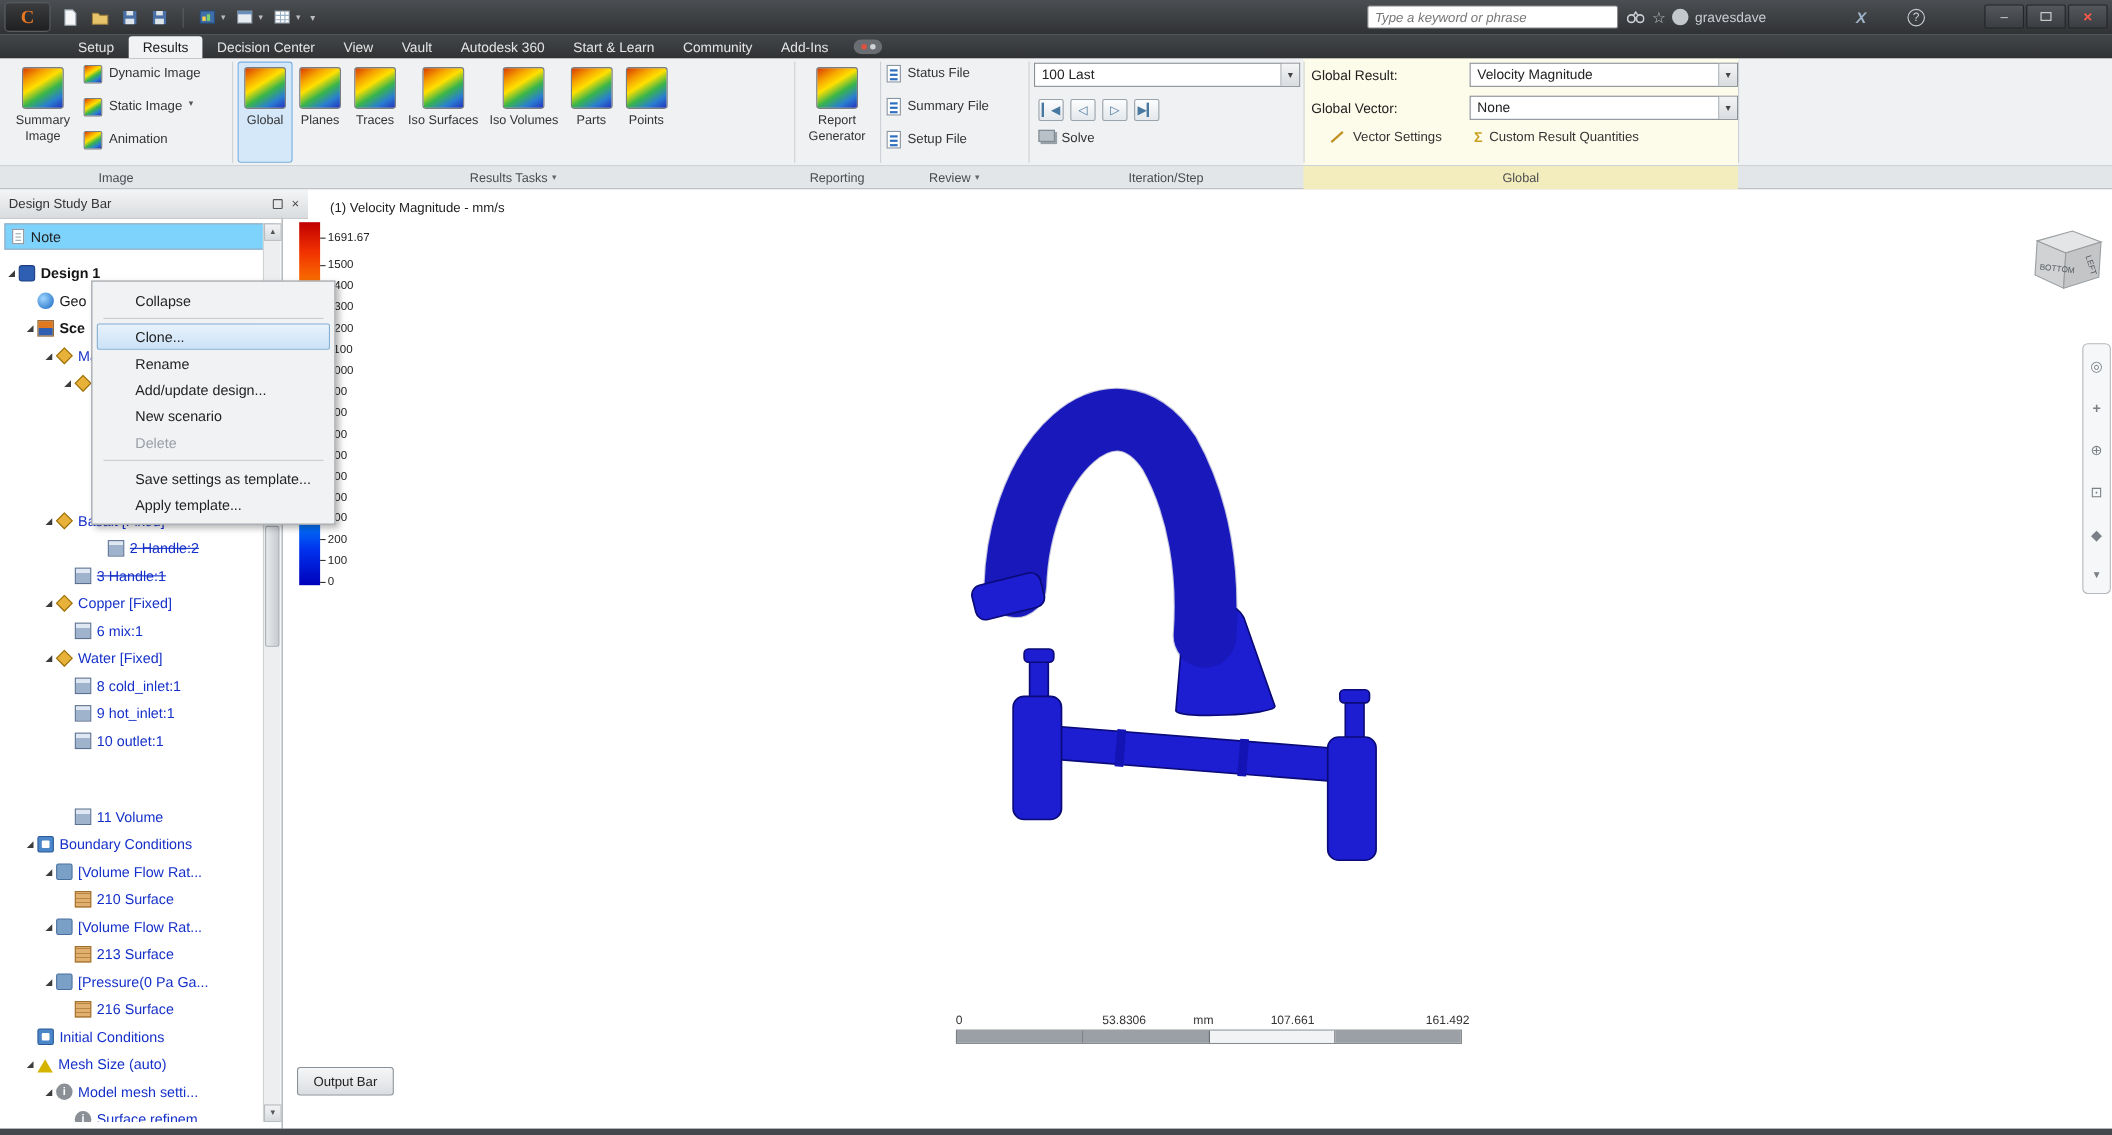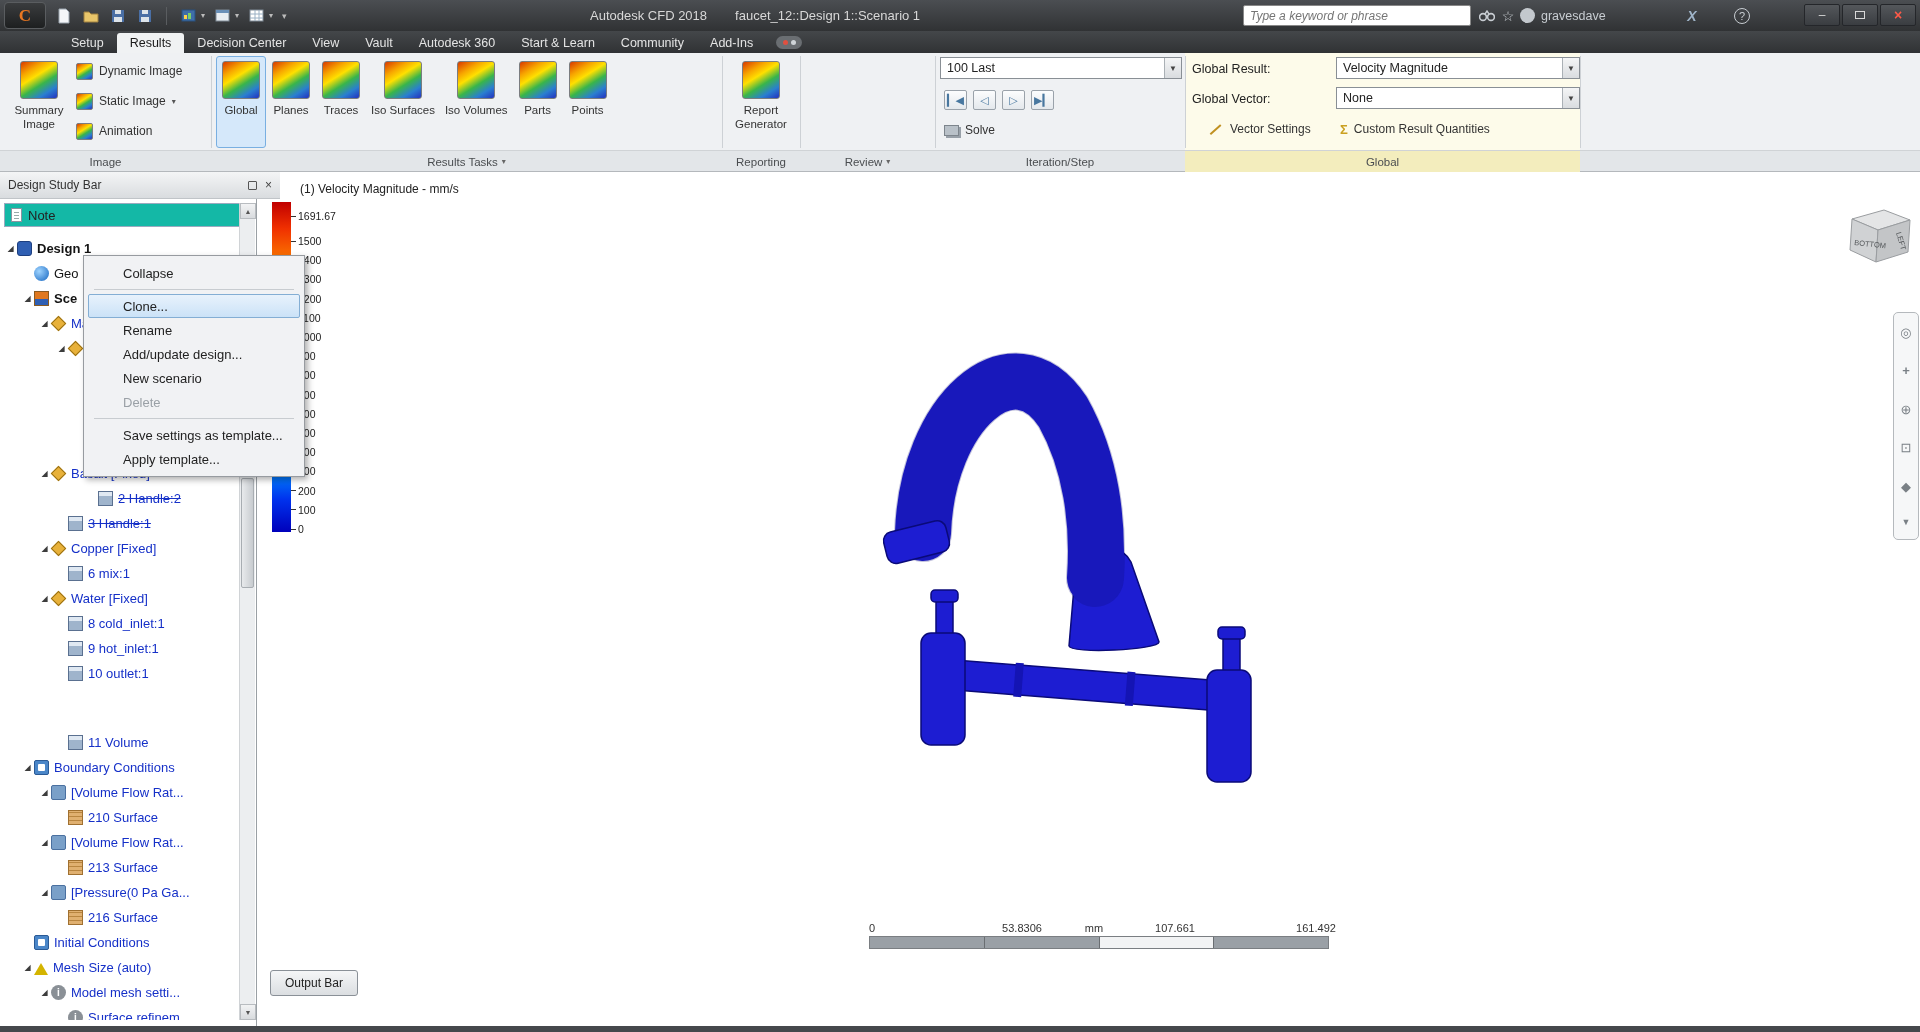--- a/index.html
+++ b/index.html
@@ -38,41 +38,41 @@
   .grp-label .dd{font-size:8px;color:#666}
   .cube{display:inline-block;border:1px solid #7a7d80;border-radius:3px;background:linear-gradient(148deg,#d93a00 0%,#f7a500 24%,#ffe000 40%,#39b54a 60%,#2a7fd0 80%,#2433c0 100%)}
   .cube.big{width:38px;height:38px}
   .cube.sm{width:17px;height:17px;border-radius:2px}
   .bigbtn{position:absolute;top:3px;height:92px;display:flex;flex-direction:column;align-items:center;padding-top:4px;font-size:11.5px;color:#333;text-align:center;line-height:1.25;border:1px solid transparent;border-radius:3px}
   .bigbtn .lbl{margin-top:4px;max-width:78px}
   .rt-row{position:absolute;left:216px;top:3px;display:flex}
   .rt-btn{height:92px;display:flex;flex-direction:column;align-items:center;padding:4px 4px 0;font-size:11.5px;color:#333;text-align:center;line-height:1.25;border:1px solid transparent;border-radius:3px;min-width:50px}
   .rt-btn.active{background:#d5e8fa;border-color:#79afe1}
   .rt-btn .lbl{margin-top:4px;max-width:80px}
-  .smallrow{position:absolute;display:flex;align-items:center;gap:6px;font-size:12px;color:#333;height:24px}
+  .smallrow{position:absolute;display:flex;gap:6px;font-size:12px;color:#333;height:24px}
   .doc-ic{width:13px;height:16px;background:#fff;border:1px solid #8a93a0;position:relative;display:inline-block}
   .doc-ic::after{content:"";position:absolute;left:2px;top:3px;width:7px;height:2px;background:#2e6fc0;box-shadow:0 4px 0 #2e6fc0,0 8px 0 #2e6fc0}
   .combo{background:#fff;border:1px solid #898f95;height:22px;display:flex;align-items:center;font-size:12.5px;color:#222;position:absolute}
   .combo .val{flex:1;padding:0 6px;white-space:nowrap;overflow:hidden}
   .combo .arr{width:17px;height:100%;background:linear-gradient(#f4f5f6,#d9dcdf);border-left:1px solid #aab0b5;display:flex;align-items:center;justify-content:center;font-size:8px;color:#444}
   .playbtn{width:23px;height:20px;border:1px solid #9aa2aa;border-radius:2px;background:linear-gradient(#fcfdfe,#e4e8ec);display:flex;align-items:center;justify-content:center;color:#48779f;font-size:11px}
   .solve-ic{width:15px;height:11px;background:#b9c1c8;border:1px solid #7d858c;box-shadow:2px 2px 0 #98a0a8;display:inline-block}
   .wand{display:inline-block;width:14px;height:14px;position:relative}
   .wand::before{content:"";position:absolute;left:1px;bottom:1px;width:14px;height:2px;background:#c09020;transform:rotate(-42deg);transform-origin:left bottom}
   .sigma-ic{color:#caa020;font-size:13px;font-weight:bold}
   .glabel{position:absolute;font-size:12.5px;color:#222}
   .grp-global-bg{position:absolute;left:1185px;top:0;width:395px;height:97px;background:#fdfbea}
   .grp-label.global{background:#f3edbd}
 
   
   .sidebar{position:absolute;left:0;top:172px;width:257px;height:854px;background:#fff;border-right:1px solid #9aa0a5;z-index:20}
   .sb-header{position:absolute;left:0;top:0;width:280px;height:27px;background:linear-gradient(#f4f5f6,#d9dcdf);border-bottom:1px solid #c0c4c8;display:flex;align-items:center;font-size:12px;color:#333;padding:0 8px}
   .sb-hicons{margin-left:auto;display:flex;gap:8px;align-items:center;color:#444;font-size:12px}
   .pin{width:9px;height:9px;border:1.5px solid #555;display:inline-block;border-radius:1px}
-  .notebox{position:absolute;left:4px;top:31px;width:248px;height:24px;border:1px solid #9aaabf;background:#14b8a6;display:flex;align-items:center;gap:6px;padding:0 6px;font-size:13px;color:#222}
+  .notebox{position:absolute;left:4px;top:31px;width:248px;height:24px;border:1px solid #9aaabf;background:#7dd3fc;display:flex;align-items:center;gap:6px;padding:0 6px;font-size:13px;color:#222}
   .page-ic{width:11px;height:14px;background:#fff;border:1px solid #8a93a0;position:relative;display:inline-block}
   .page-ic::after{content:"";position:absolute;left:2px;top:3px;width:5px;height:1px;background:#9aa;box-shadow:0 3px 0 #9aa,0 6px 0 #9aa}
   .tree{position:absolute;left:0;top:64px;width:240px;height:784px;overflow:hidden}
   .tree-row{height:25px;display:flex;align-items:center;white-space:nowrap}
   .tw{width:13px;display:inline-flex;justify-content:center;font-size:8px;color:#3c3c3c;flex:none}
   .tw.on::before{content:"◢"}
   .ti{width:15px;height:15px;margin-right:5px;flex:none;display:inline-block;position:relative}
   .tl{font-size:13px;color:#1530c8}
   .tl.b{font-weight:bold}
   .tl.dk{color:#141414}
@@ -166,24 +166,20 @@
       <span class="dd">▾</span>
     <span class="qi">
         <svg width="15" height="13">
           <rect x="1" y="1" width="13" height="11" fill="#fff" stroke="#7e8a96"></rect>
           <path d="M1 5h13M1 9h13M6 1v11M10 1v11" stroke="#9ab0c4"></path>
         </svg>
       </span>
       <span class="dd">▾</span>
     <span class="dd" style="font-size:9px;margin-left:2px">▾</span>
   </div>
-  <div class="titletext">
-    <span>Autodesk CFD 2018</span>
-    <span>faucet_12::Design 1::Scenario 1</span>
-  </div>
   <input class="searchbox" placeholder="Type a keyword or phrase" style="">
   <span class="tb-ic" style="left:1477px;width:20px">
       <svg width="16" height="12">
         <circle cx="4" cy="7" r="3.4" fill="none" stroke="#c8cdd2" stroke-width="1.6"></circle>
         <circle cx="12" cy="7" r="3.4" fill="none" stroke="#c8cdd2" stroke-width="1.6"></circle>
         <path d="M6 4 L8 1 L10 4" fill="none" stroke="#c8cdd2" stroke-width="1.4"></path>
       </svg>
     </span>
   <span class="tb-ic" style="left:1499px;width:18px">☆</span>
   <span class="tb-ic" style="left:1520px">
@@ -300,20 +296,35 @@
         <span class="cube big"></span>
         <span class="lbl">Points</span>
       </div>
     </div>
 
   <div class="bigbtn" style="left:726px;width:70px">
     <span class="cube big"></span>
     <span class="lbl">Report Generator</span>
   </div>
 
+  <div style="position:absolute;left:806px;top:6px;width:126px">
+
+  <div class="smallrow" style="position:static;margin-bottom:6px">
+        <span class="doc-ic"></span>
+        <span>Status File</span>
+      </div>
+      <div class="smallrow" style="position:static;margin-bottom:6px">
+        <span class="doc-ic"></span>
+        <span>Summary File</span>
+      </div>
+      <div class="smallrow" style="position:static;margin-bottom:6px">
+        <span class="doc-ic"></span>
+        <span>Setup File</span>
+      </div>
+    </div>
 
   <div class="combo" style="left:940px;top:4px;width:242px">
     <span class="val">100 Last</span>
     <span class="arr">▼</span>
   </div>
   <div style="position:absolute;left:944px;top:37px;display:flex;gap:6px">
     <div class="playbtn">▎◀</div>
     <div class="playbtn">◁</div>
     <div class="playbtn">▷</div>
     <div class="playbtn">▶▎</div>

